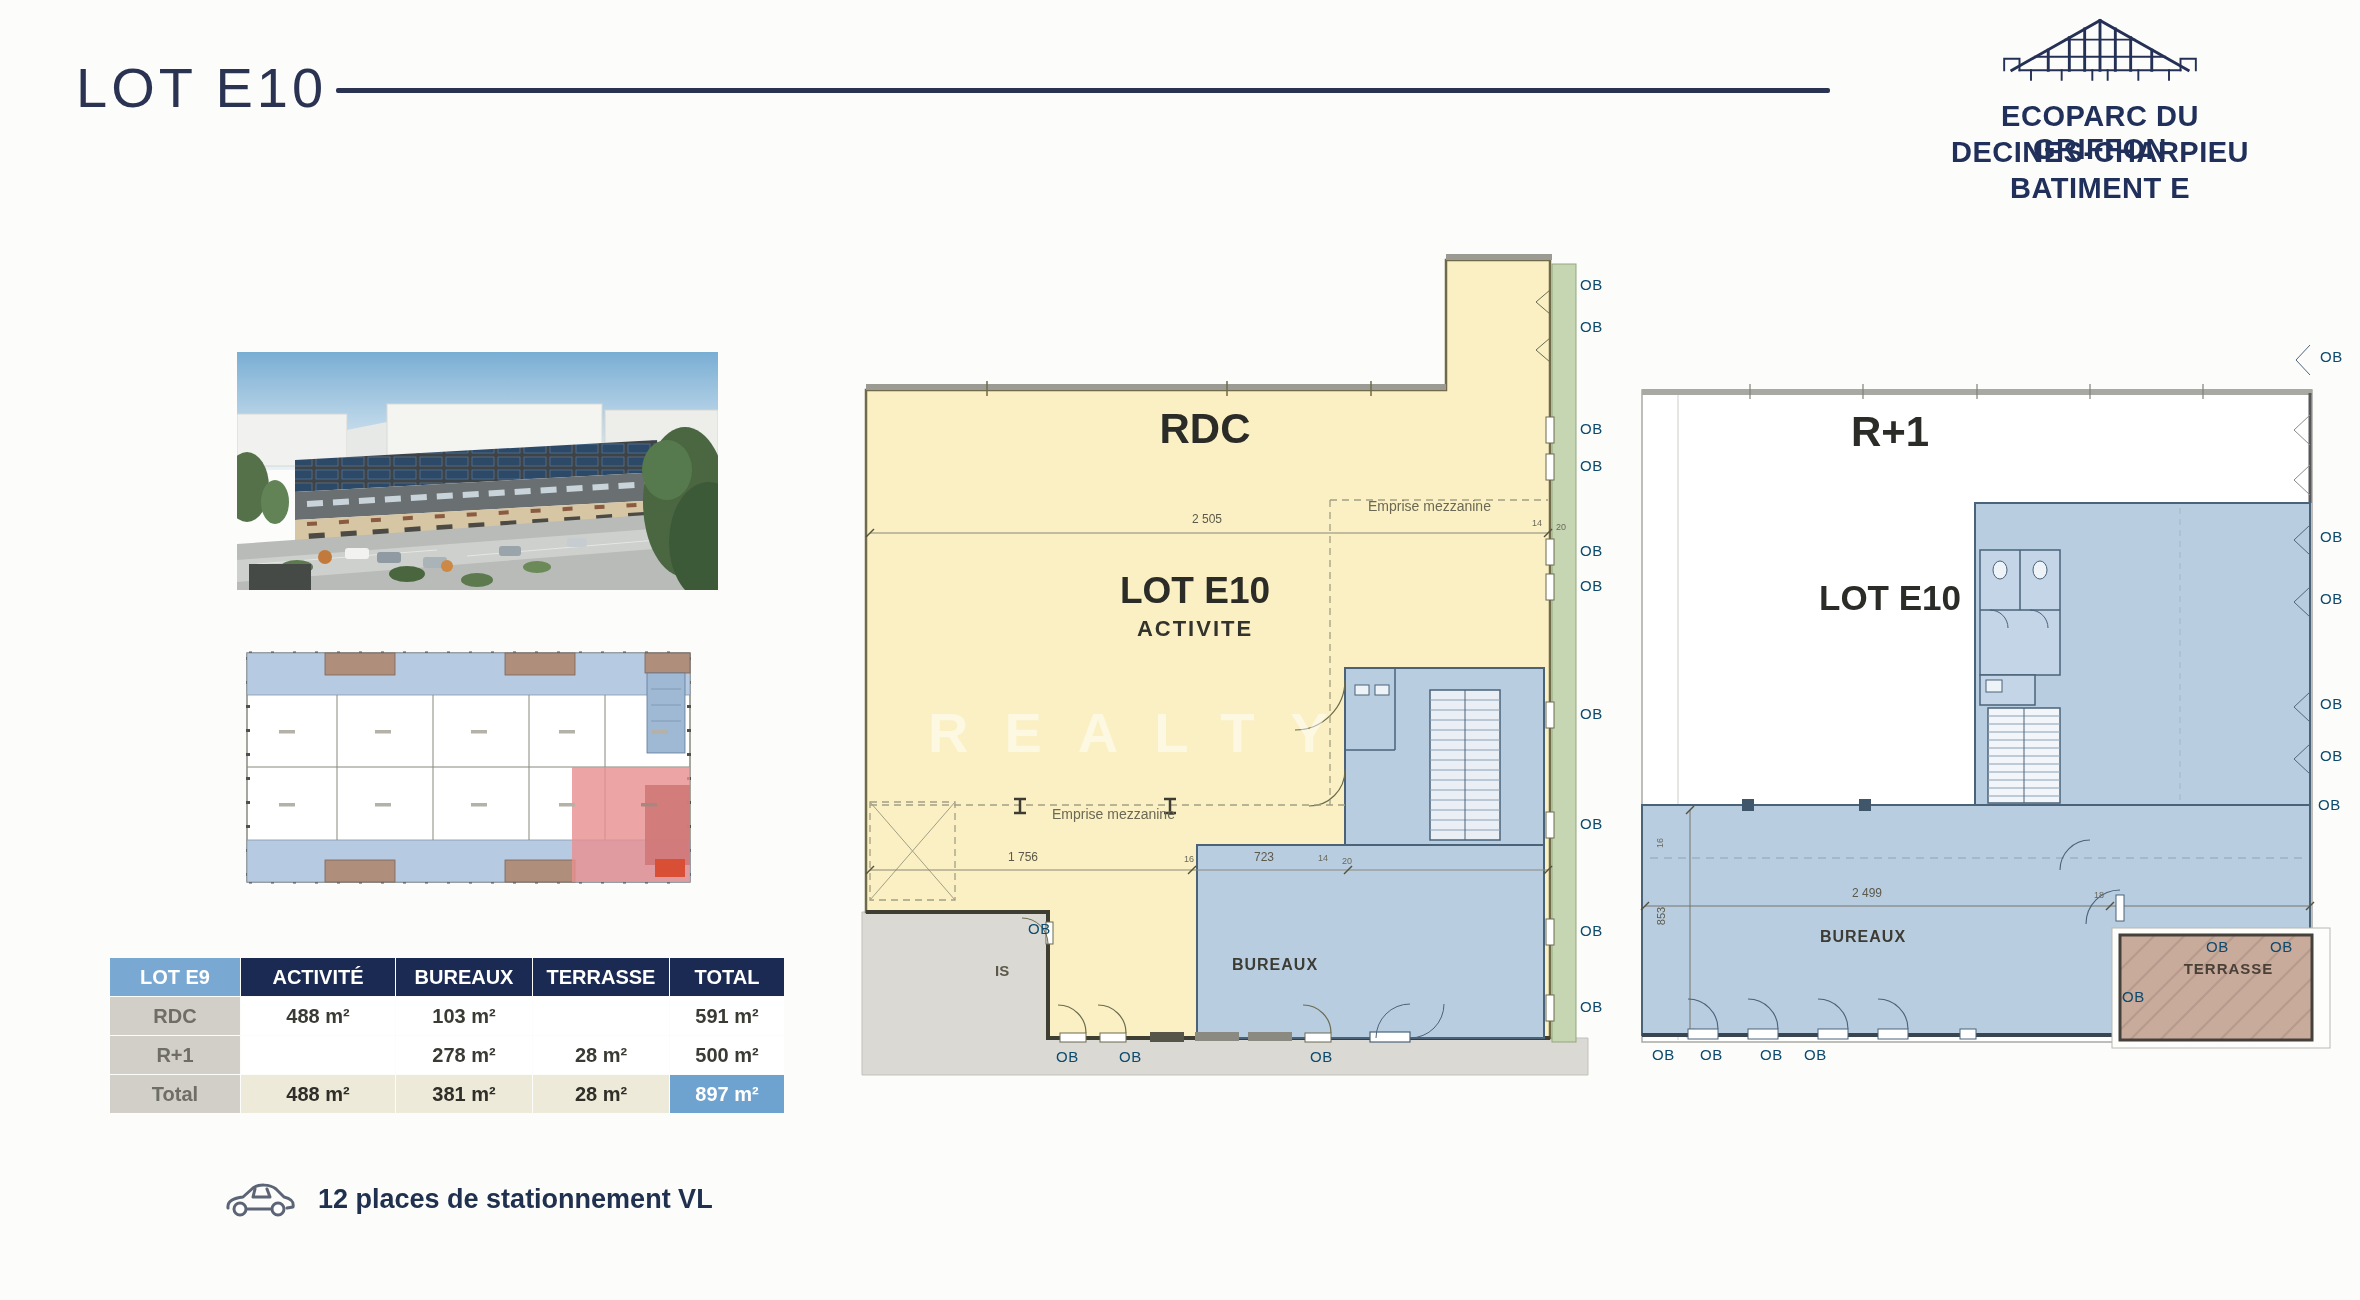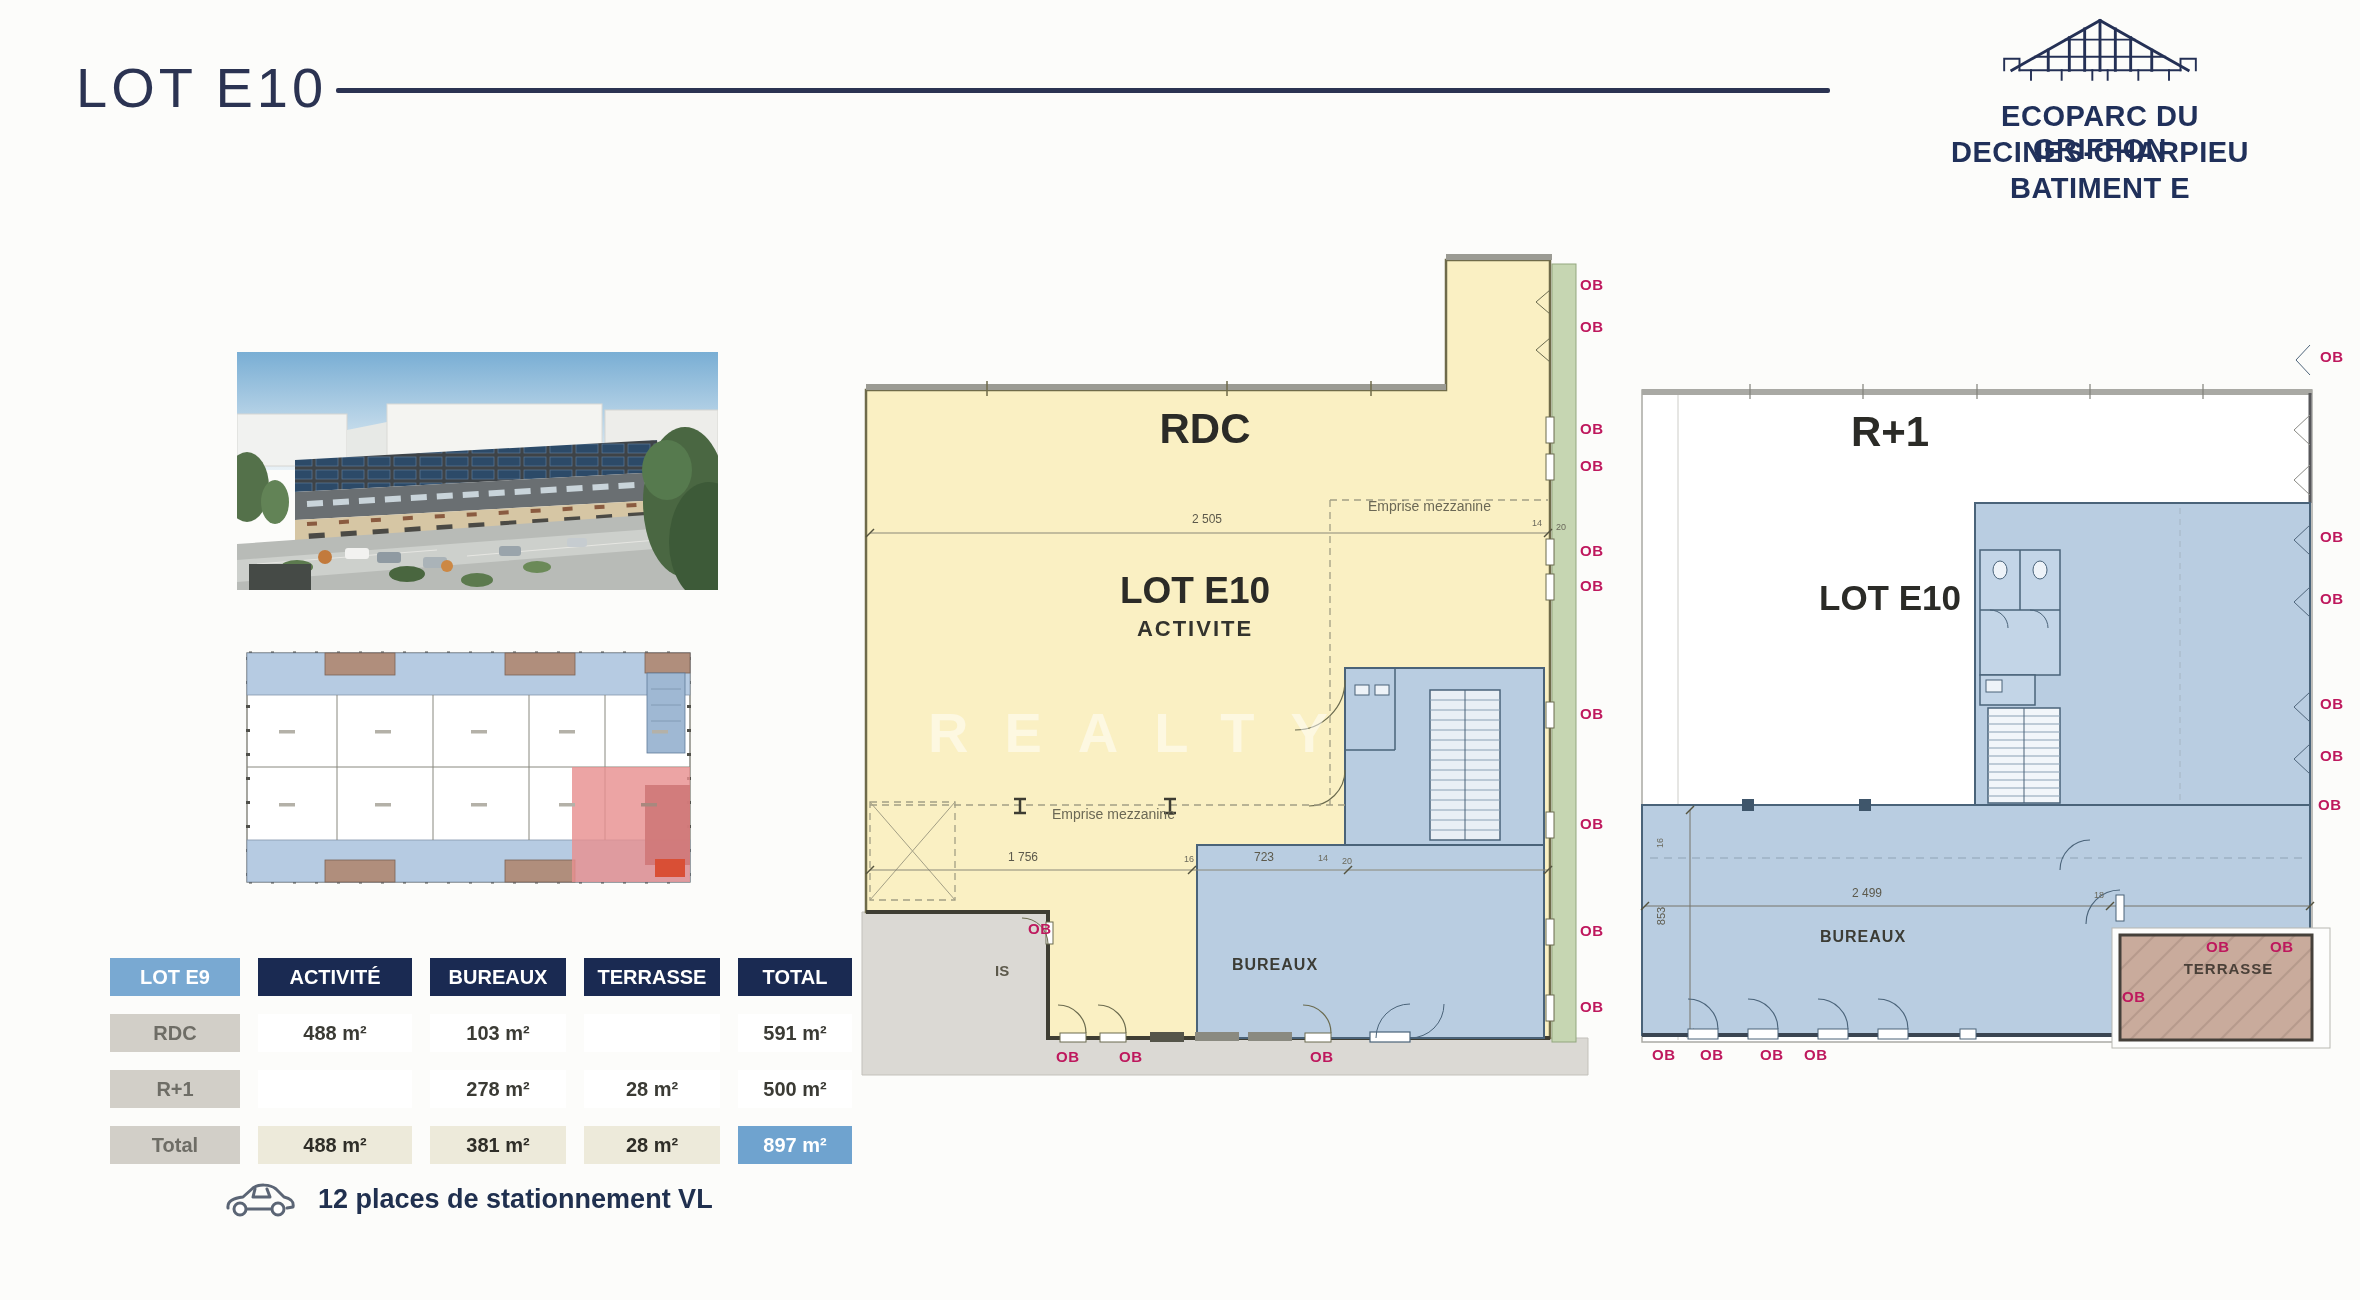--- a/index.html
+++ b/index.html
@@ -4,30 +4,30 @@
 <style>
   html,body{margin:0;padding:0;background:#ffffff;}
   #page{position:relative;width:2360px;height:1300px;background:#fcfcfa;overflow:hidden;
         font-family:"Liberation Sans", sans-serif;color:#2b3352;}
   .abs{position:absolute;}
   
   .page-title{font-size:56px;font-weight:400;letter-spacing:4px;color:#2b3352;}
   .title-rule{height:5px;background:#2b3352;border-radius:2px;}
   .logo-text{width:330px;text-align:center;font-size:29px;font-weight:700;color:#20305a;letter-spacing:0.5px;}
   
-  .stable{display:grid;grid-template-columns:130px 154px 136px 136px 114px;grid-auto-rows:38px;gap:18px;}
+  .stable{display:grid;grid-template-columns:130px 154px 136px 136px 114px;grid-auto-rows:38px;gap:1px;}
   .stable div{display:flex;align-items:center;justify-content:center;font-size:20px;}
   .th{background:#1a2a52;color:#fff;font-weight:700;}
   .th-first{background:#79a9d2;color:#fff;font-weight:700;}
   .rlabel{background:#d2cfc8;color:#6e6d66;font-weight:700;}
   .cell{background:#ffffff;color:#3b3b35;font-weight:700;}
   .cell-cream{background:#edeada;color:#2f2e28;font-weight:700;}
   .cell-blue{background:#6fa3cf;color:#ffffff;font-weight:700;}
   
-  .ob{position:absolute;font-size:15px;font-weight:700;color:#be185d;letter-spacing:0.5px;z-index:3;}
+  .ob{position:absolute;font-size:15px;font-weight:400;color:#0c4a6e;letter-spacing:0.5px;z-index:3;}
   .dim{position:absolute;font-size:12px;color:#5c594b;z-index:3;}
   .dim-sm{position:absolute;font-size:9px;color:#6b695c;z-index:3;}
   .ann{position:absolute;font-size:14px;color:#6b6855;z-index:3;}
   .plan-title{position:absolute;text-align:center;font-weight:700;font-size:42px;color:#2b2b27;z-index:3;}
   .lot-label{position:absolute;text-align:center;font-weight:700;font-size:37px;color:#2b2b27;z-index:3;}
   .sub-label{position:absolute;text-align:center;font-weight:600;font-size:22px;letter-spacing:2px;color:#33332d;z-index:3;}
   .zone-label{position:absolute;text-align:center;font-weight:600;font-size:16px;letter-spacing:1px;color:#3c3c35;z-index:3;}
   .wm1{position:absolute;font-size:148px;font-weight:700;letter-spacing:8px;color:rgba(255,255,255,0.60);z-index:2;}
   .wm2{position:absolute;font-size:56px;font-weight:700;letter-spacing:36px;color:rgba(255,255,255,0.50);z-index:2;}
   .parking-text{font-size:27px;font-weight:700;color:#20304f;}

